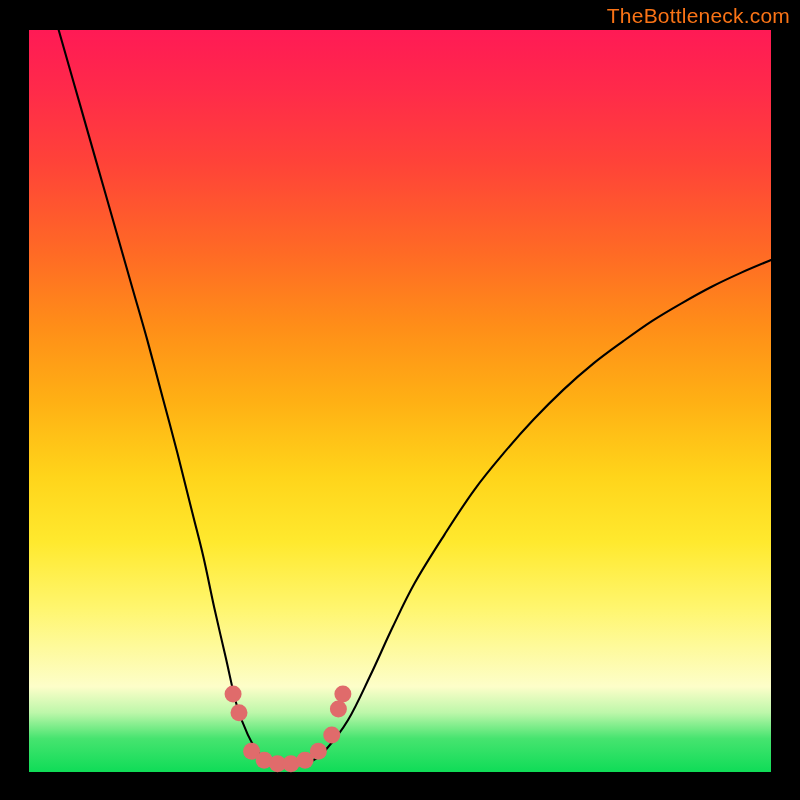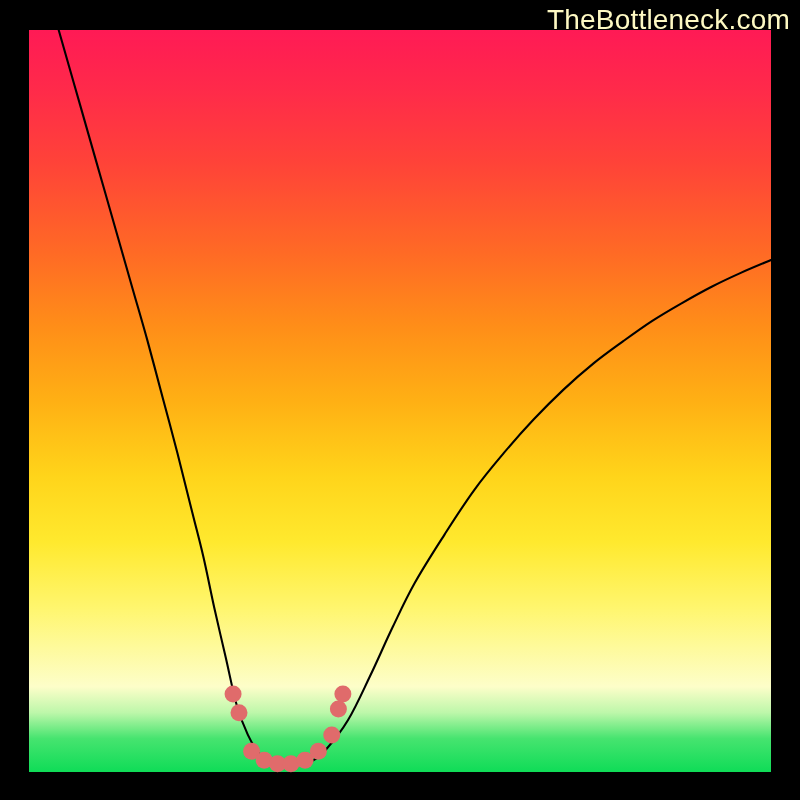--- a/index.html
+++ b/index.html
@@ -39,22 +39,22 @@
       #fdfec9 88.5%,
       #bdf7aa 92%,
       #46e46f 95.5%,
       #0fdc57 100%
     );
   }
   .watermark {
     position: absolute;
     top: 4px;
     right: 10px;
-    color: #fef9c3;
-    font-size: 28px;
+    color: #f97316;
+    font-size: 21px;
     letter-spacing: 0.2px;
     font-weight: 400;
   }
   svg.curve-layer {
     position: absolute;
     left: 29px;
     top: 30px;
     width: 742px;
     height: 742px;
     overflow: visible;

